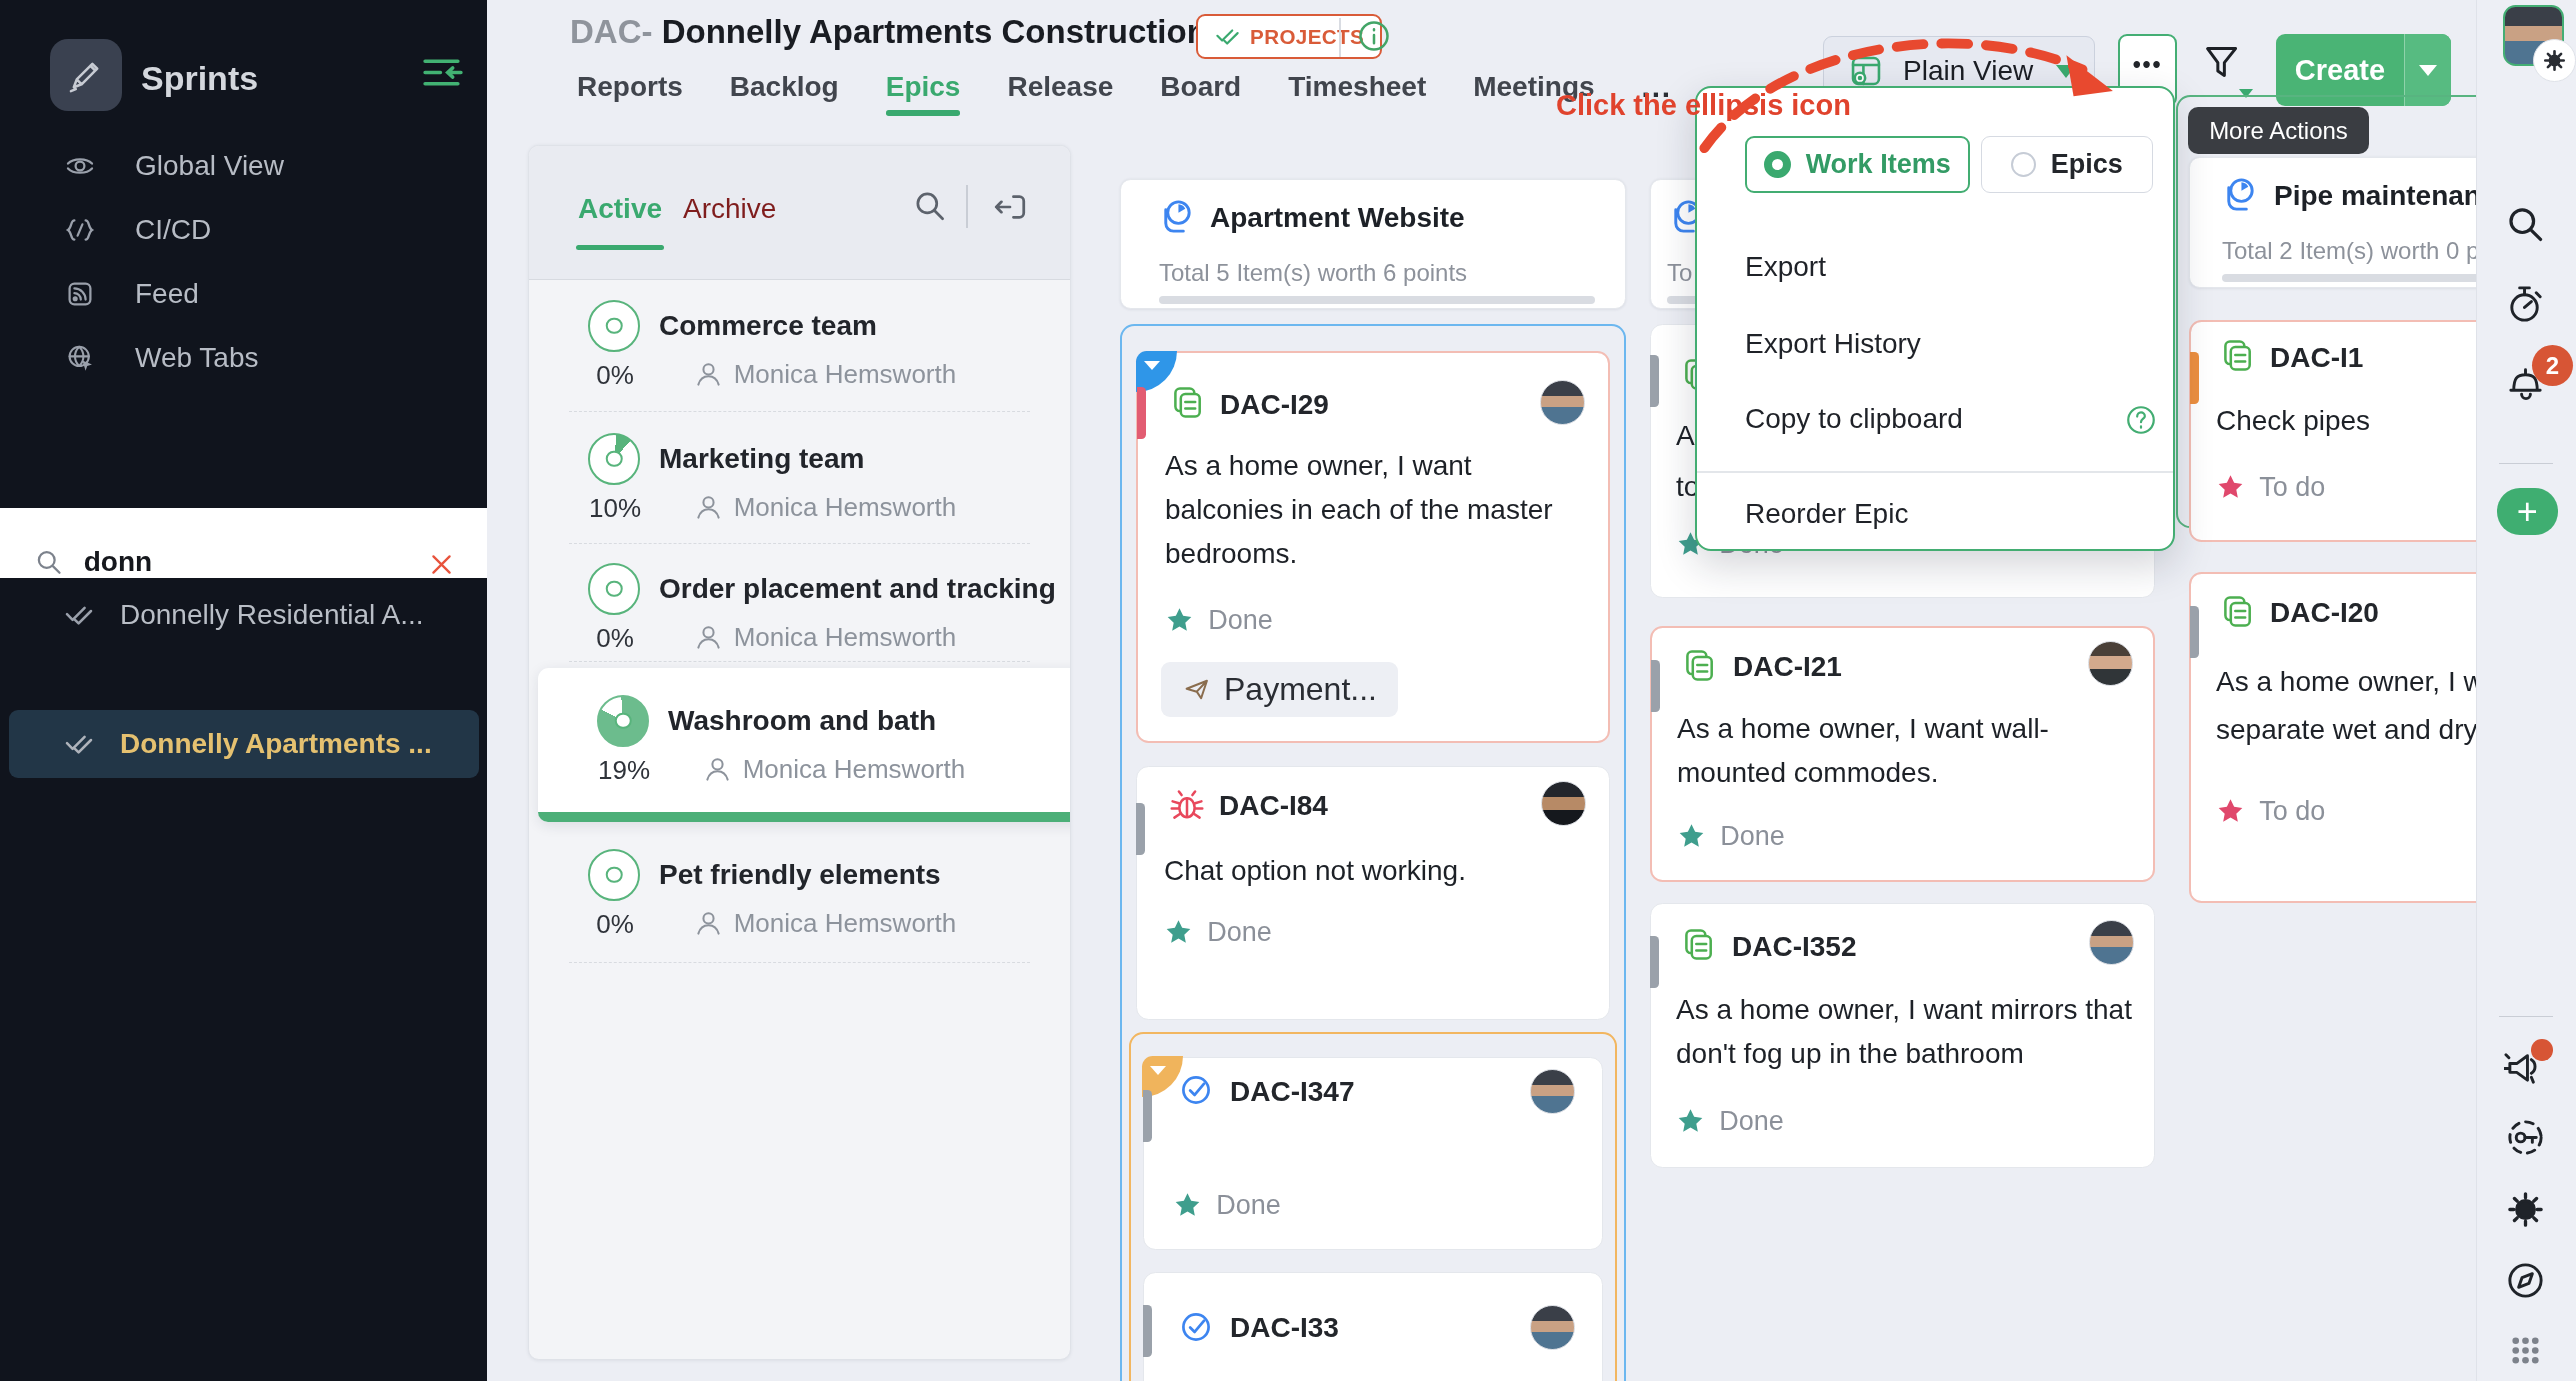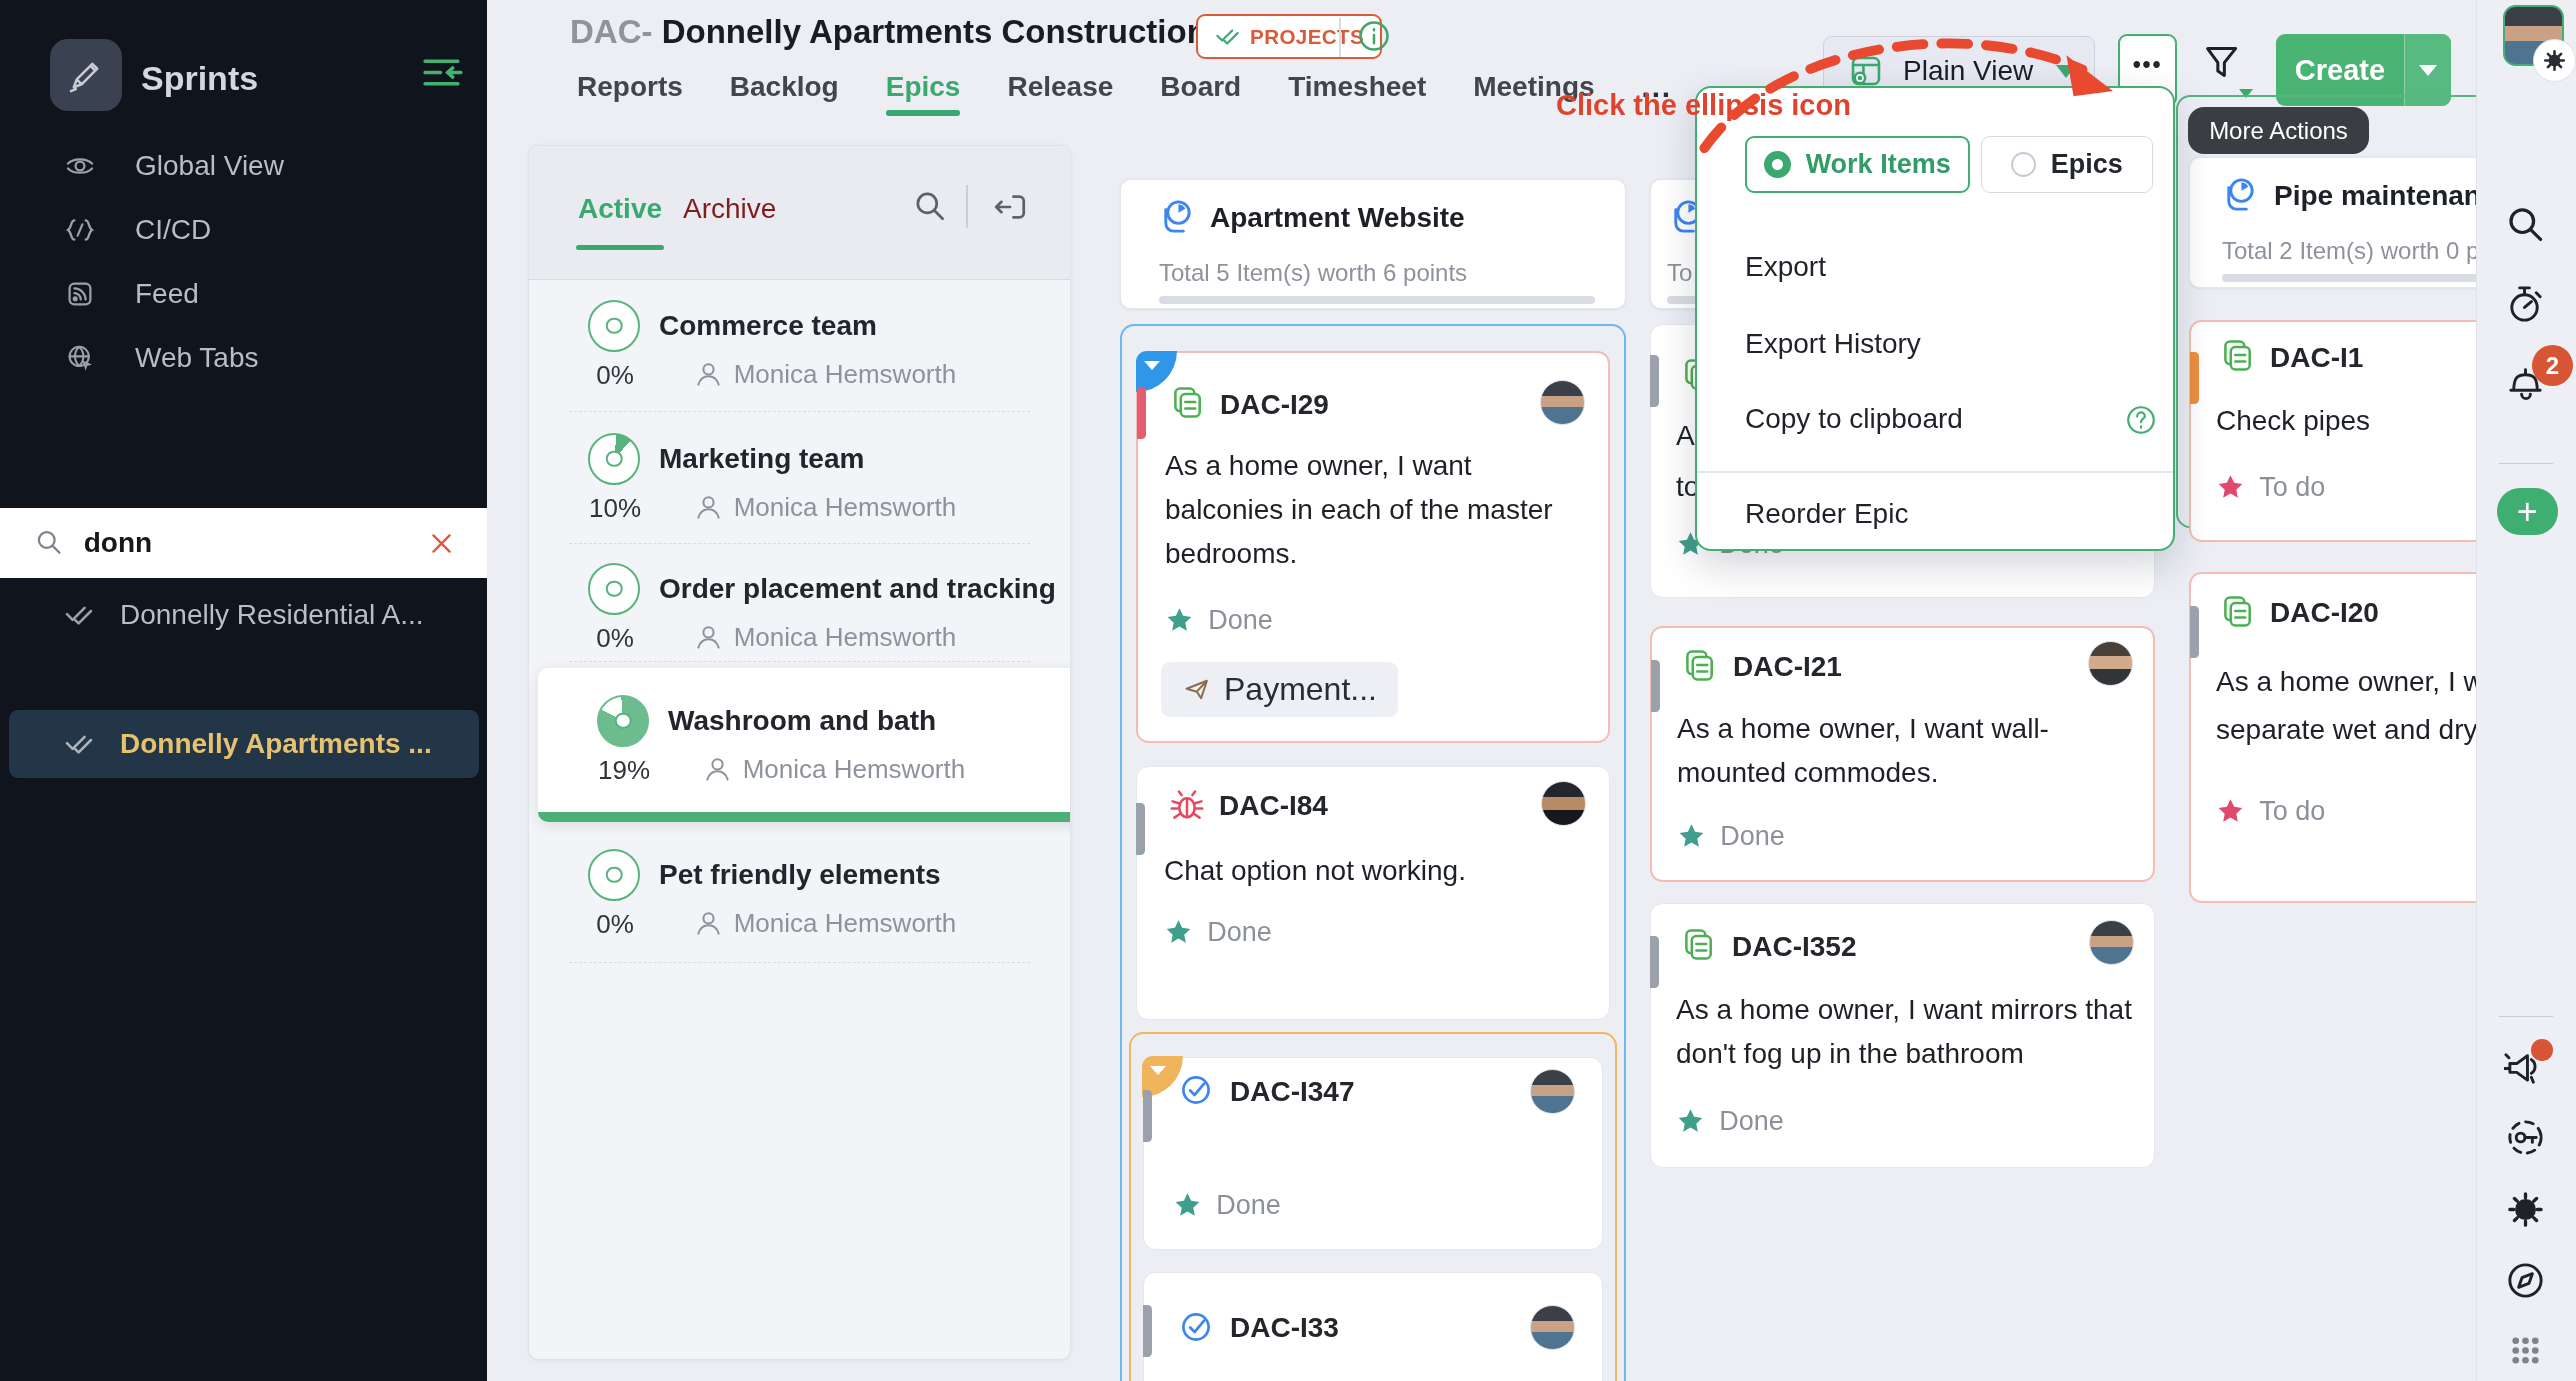--- a/index.html
+++ b/index.html
@@ -9,21 +9,21 @@
   svg{display:block}
   
   .sb{left:0;top:0;width:487px;height:1381px;background:#10141d;z-index:30}
   .sb-logo{left:50px;top:39px;width:72px;height:72px;background:#3a4150;border-radius:18px;display:flex;align-items:center;justify-content:center;color:#c7cbd3}
   .sb-title{left:141px;top:59px;font-size:34px;font-weight:700;color:#d4d7dd}
   .sb-collapse{left:417px;top:47px;width:50px;height:50px;color:#42b273;display:flex;align-items:center;justify-content:center}
   .nav{left:0;top:134px;width:487px}
   .nav-item{position:relative;height:64px;display:flex;align-items:center;cursor:pointer}
   .nav-item .nico{width:32px;height:32px;margin-left:64px;color:#9aa0ab}
   .nav-item .nlabel{margin-left:39px;font-size:28px;color:#b7bcc5}
-  .sb-search{left:0;top:508px;width:487px;height:70px;background:#fff;display:flex;align-items:center}
+  .sb-search{left:0;top:508px;width:487px;height:70px;background:#fff;display:flex;align-items:flex-end}
   .sb-search .sico{width:30px;height:30px;margin-left:34px;color:#7c828c}
   .sb-search input{border:0;outline:0;background:transparent;font-size:28px;font-weight:700;color:#16181d;margin-left:19.7px;width:304px;font-family:"Liberation Sans",sans-serif}
   .sb-search .xico{width:27px;height:27px;margin-left:auto;margin-right:32px;color:#e8533c}
   .proj{position:relative;display:flex;align-items:center}
   .proj .pico{width:32px;height:32px;margin-left:63px;color:#9aa0ab}
   .proj .plabel{margin-left:25px;font-size:28px;color:#b9bec6;white-space:nowrap}
   .proj.sel{left:9px;top:646px;width:470px;height:68px;background:#223647;border-radius:9px}
   .proj.sel .pico{margin-left:54px;color:#aeb3bb}
   .proj.sel .plabel{color:#e5c170;font-weight:600}
   
@@ -50,21 +50,21 @@
   .btn-create{left:2276px;top:34px;width:175px;height:72px;background:#4ab475;border-radius:9px;display:flex;align-items:center;cursor:pointer;overflow:hidden}
   .btn-create .clabel{flex:1;text-align:center;font-size:29px;font-weight:600;color:#fff}
   .btn-create .cright{width:47px;height:100%;background:#57bb81;border-left:1.8px solid #8fd2aa;display:flex;align-items:center;justify-content:center}
   .btn-create .cright i{width:0;height:0;border-left:9.8px solid transparent;border-right:9.8px solid transparent;border-top:11.6px solid #fff}
   .h-avatar{left:2503px;top:5.4px;width:61px;height:61px;border:2.7px solid #44ae74;border-radius:12.5px;overflow:hidden;z-index:80;cursor:pointer}
   .gearbadge{left:2533px;top:39px;width:43px;height:43px;background:#fff;border:1.8px solid #dfe2e8;border-radius:50%;z-index:81;display:flex;align-items:center;justify-content:center;color:#2a2d33;cursor:pointer}
   
   .ann-text{left:1556px;top:89px;font-size:29px;font-weight:700;color:#e0432d;z-index:70}
   .ann-arrow{left:1682px;top:14.3px;z-index:70;pointer-events:none}
   
-  .tooltip{left:2188px;top:107px;width:181px;height:47px;background:#3a3d42;border-radius:16px;color:#fff;font-size:24px;display:flex;align-items:center;justify-content:center;z-index:60}
+  .tooltip{left:2188px;top:107px;width:181px;height:47px;background:#3a3d42;border-radius:10px;color:#fff;font-size:24px;display:flex;align-items:center;justify-content:center;z-index:60}
   
   .popup{left:1695px;top:86px;width:480px;height:465px;background:#fff;border:2.2px solid #43ad72;border-radius:16px;box-shadow:0 14.3px 39px rgba(20,30,50,.18);z-index:50}
   .tgl{position:absolute;display:flex;align-items:center;justify-content:center;gap:14.3px;cursor:pointer;border-radius:9px;background:#fff}
   .tgl.on{left:48px;top:48px;width:225px;height:57px;border:2.2px solid #43ad72;color:#339b65}
   .tgl.off{left:284px;top:48px;width:172px;height:57px;border:1.8px solid #d6dae2;color:#23262b}
   .tgl span{font-size:27px;font-weight:600}
   .radio-on{width:27px;height:27px;border-radius:50%;border:8px solid #3aa96f;background:#fff}
   .radio-off{width:25px;height:25px;border-radius:50%;border:2.2px solid #c6ccd6;background:#fff}
   .mi{position:absolute;left:48px;font-size:28px;color:#1f2228;cursor:pointer;white-space:nowrap}
   .mi-help{position:absolute;left:427px;width:34px;height:34px;color:#43ad72;cursor:pointer}

